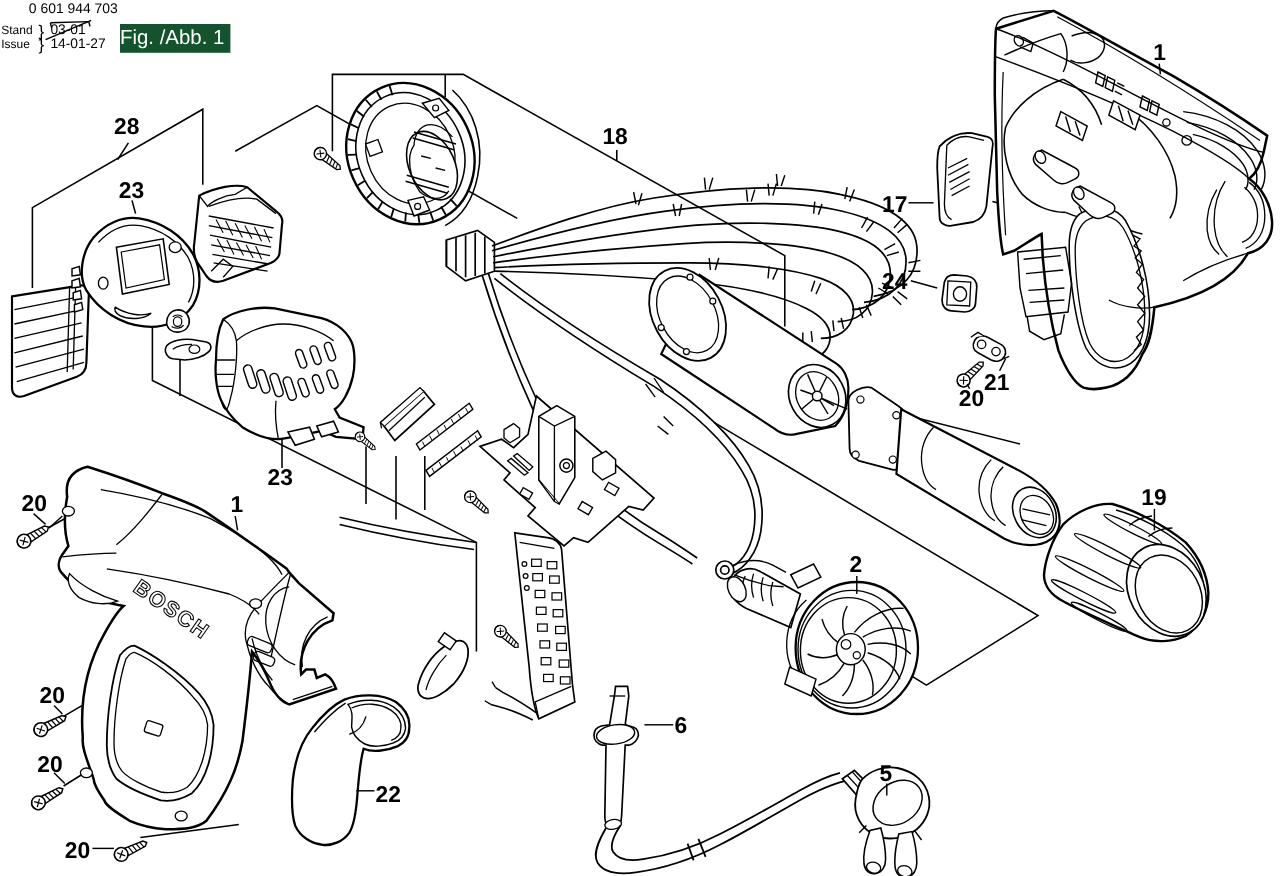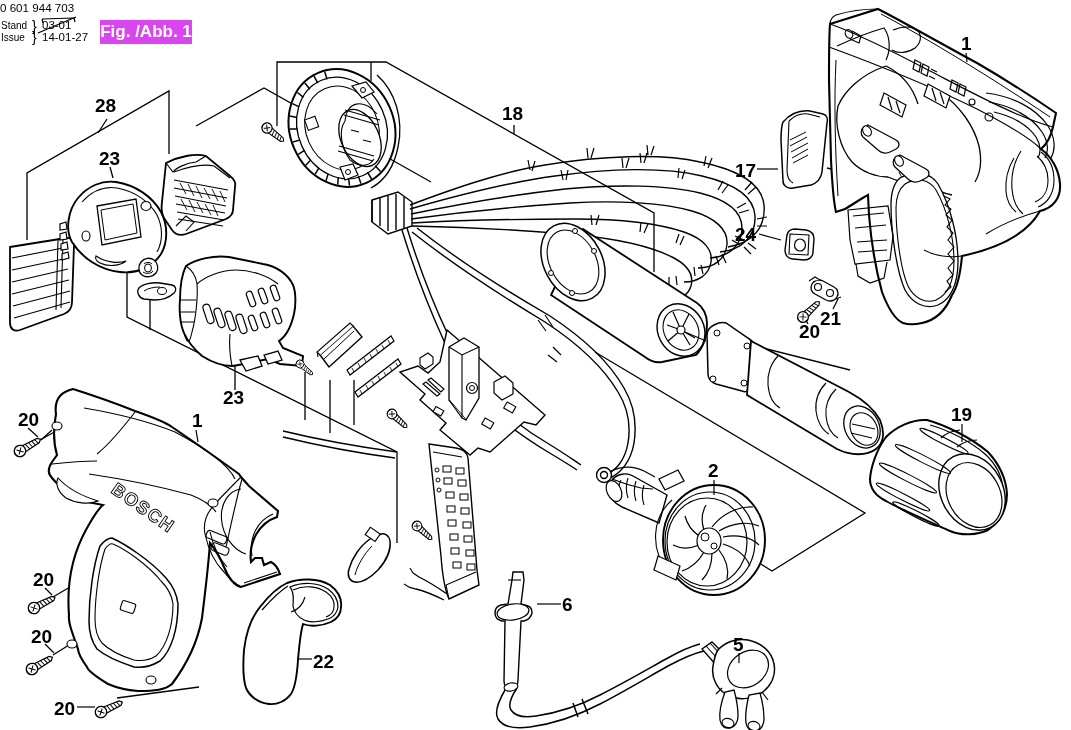--- a/index.html
+++ b/index.html
@@ -479,24 +479,24 @@
     <line x1="28" y1="428" x2="38" y2="437"></line>
           <line x1="41" y1="440" x2="52" y2="430"></line>
     <line x1="45" y1="588" x2="52" y2="595"></line>
     <line x1="45" y1="644" x2="54" y2="653"></line>
     <line x1="833" y1="309" x2="838" y2="299"></line>
     <line x1="808" y1="324" x2="806" y2="320"></line>
   </g>
 </g>
 </svg>
 
-<div style="position:absolute;left:0px;top:1px;font-size:11.6px;">0 601 944 703</div>
+<div style="position:absolute;left:0px;top:1px;font-size:11.6px;padding-left:24px;">0 601 944 703</div>
 <div style="position:absolute;left:1px;top:20px;font-size:10px;line-height:11.6px;">Stand<br>Issue</div>
 <div style="position:absolute;left:32px;top:18px;font-size:14px;">}</div>
 <div style="position:absolute;left:32px;top:29px;font-size:14px;">}</div>
 <div style="position:absolute;left:42px;top:20px;font-size:11.5px;line-height:11.6px;">03-01<br>14-01-27</div>
 <svg width="90" height="30" style="left:30px;top:12px;" viewBox="0 0 90 30">
   <path d="M8,21 L46,5" stroke="#000" stroke-width="1.2" fill="none"></path>
   <path d="M12,7 L44,6 M12,7 L13,11 M44,6 L45,10" stroke="#000" stroke-width="1.2" fill="none"></path>
 </svg>
-<div style="position:absolute;left:100px;top:20px;width:92px;height:24px;background:#d946ef;color:#fff;
-font-weight:bold;font-size:17px;text-align:center;line-height:24px;">Fig. /Abb. 1</div>
+<div style="position:absolute;left:100px;top:20px;width:92px;height:24px;background:#14532d;color:#fff;
+font-weight:normal;font-size:17px;line-height:24px;">Fig. /Abb. 1</div>
 </div>
 
 </body></html>

